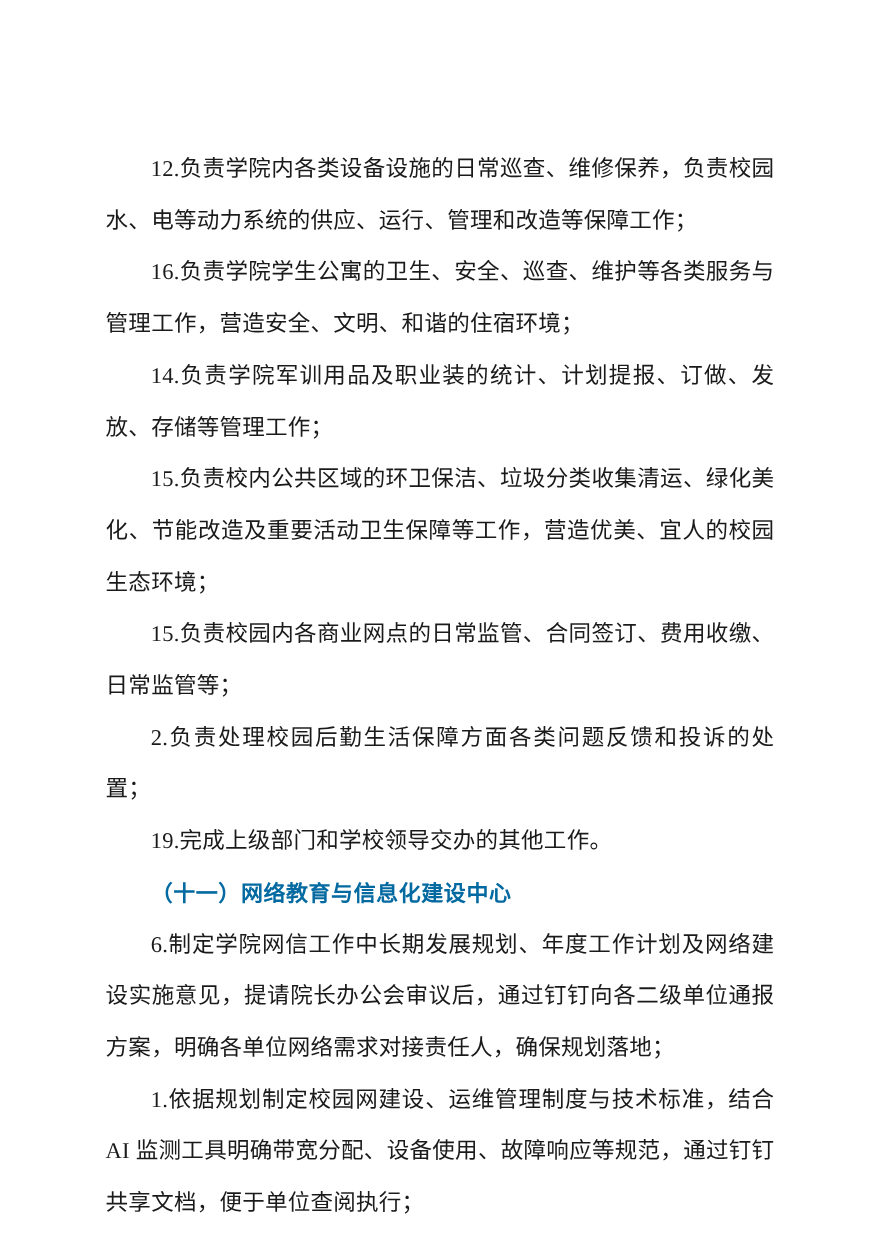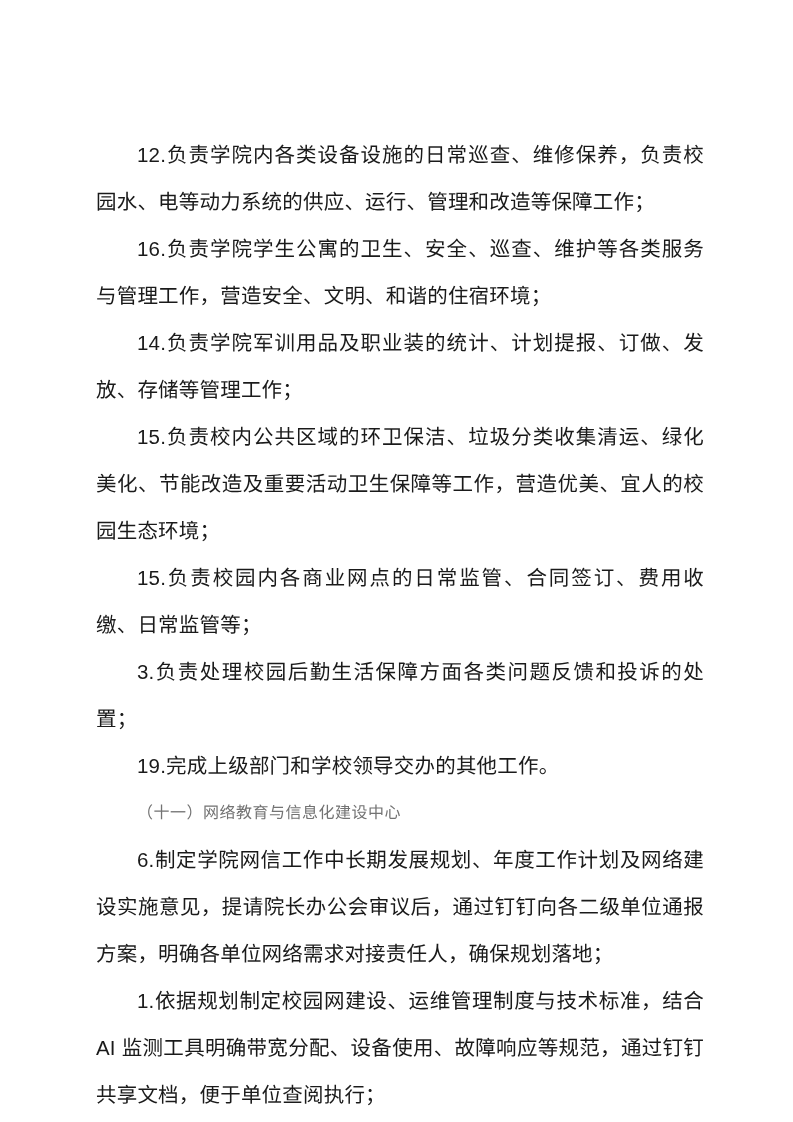--- a/index.html
+++ b/index.html
@@ -15,53 +15,53 @@
     box-sizing: border-box;
     overflow: hidden;
   }
   .content {
     position: absolute;
     left: 96px;
     top: 131px;
     width: 608px;
   }
   .para {
-    font-family: Liberation Sans, sans-serif;
+    font-family: Liberation Serif, serif;
     font-size: 20.5px;
     line-height: 47px;
     color: #1a1a1a;
     text-align: justify;
     text-justify: inter-ideograph;
     margin: 0;
     letter-spacing: 0.2px;
     text-indent: 41px;
   }
   .heading {
     font-family: "DejaVu Serif", "Liberation Serif", serif;
-    font-size: 16px;
+    font-size: 20px;
     line-height: 47px;
-    color: #737373;
-    font-weight: normal;
+    color: #0369a1;
+    font-weight: bold;
     margin: 0;
     text-indent: 41px;
     letter-spacing: 0.5px;
   }
 </style>
 </head>
 <body>
 
 <div class="page">
   <div class="content">
 
     <p class="para">12.负责学院内各类设备设施的日常巡查、维修保养，负责校园水、电等动力系统的供应、运行、管理和改造等保障工作；</p>
     <p class="para">16.负责学院学生公寓的卫生、安全、巡查、维护等各类服务与管理工作，营造安全、文明、和谐的住宿环境；</p>
     <p class="para">14.负责学院军训用品及职业装的统计、计划提报、订做、发放、存储等管理工作；</p>
     <p class="para">15.负责校内公共区域的环卫保洁、垃圾分类收集清运、绿化美化、节能改造及重要活动卫生保障等工作，营造优美、宜人的校园生态环境；</p>
     <p class="para">15.负责校园内各商业网点的日常监管、合同签订、费用收缴、日常监管等；</p>
-    <p class="para">3.负责处理校园后勤生活保障方面各类问题反馈和投诉的处置；</p>
+    <p class="para">2.负责处理校园后勤生活保障方面各类问题反馈和投诉的处置；</p>
     <p class="para">19.完成上级部门和学校领导交办的其他工作。</p>
 
     <h2 class="heading">（十一）网络教育与信息化建设中心</h2>
 
     <p class="para">6.制定学院网信工作中长期发展规划、年度工作计划及网络建设实施意见，提请院长办公会审议后，通过钉钉向各二级单位通报方案，明确各单位网络需求对接责任人，确保规划落地；</p>
     <p class="para">1.依据规划制定校园网建设、运维管理制度与技术标准，结合 AI 监测工具明确带宽分配、设备使用、故障响应等规范，通过钉钉共享文档，便于单位查阅执行；</p>
     <p class="para">3.负责校园网及公共计算机实训室网络设备的日常运维工</p>
 
   </div>
 </div>

